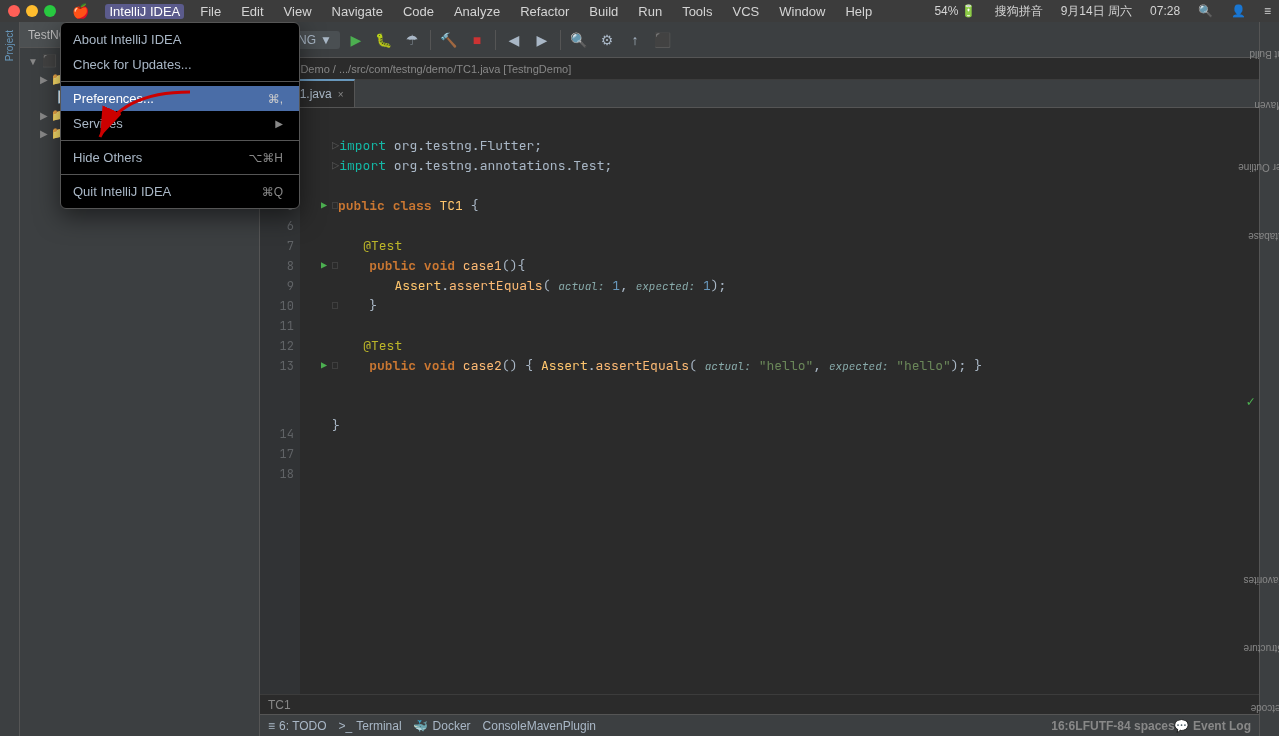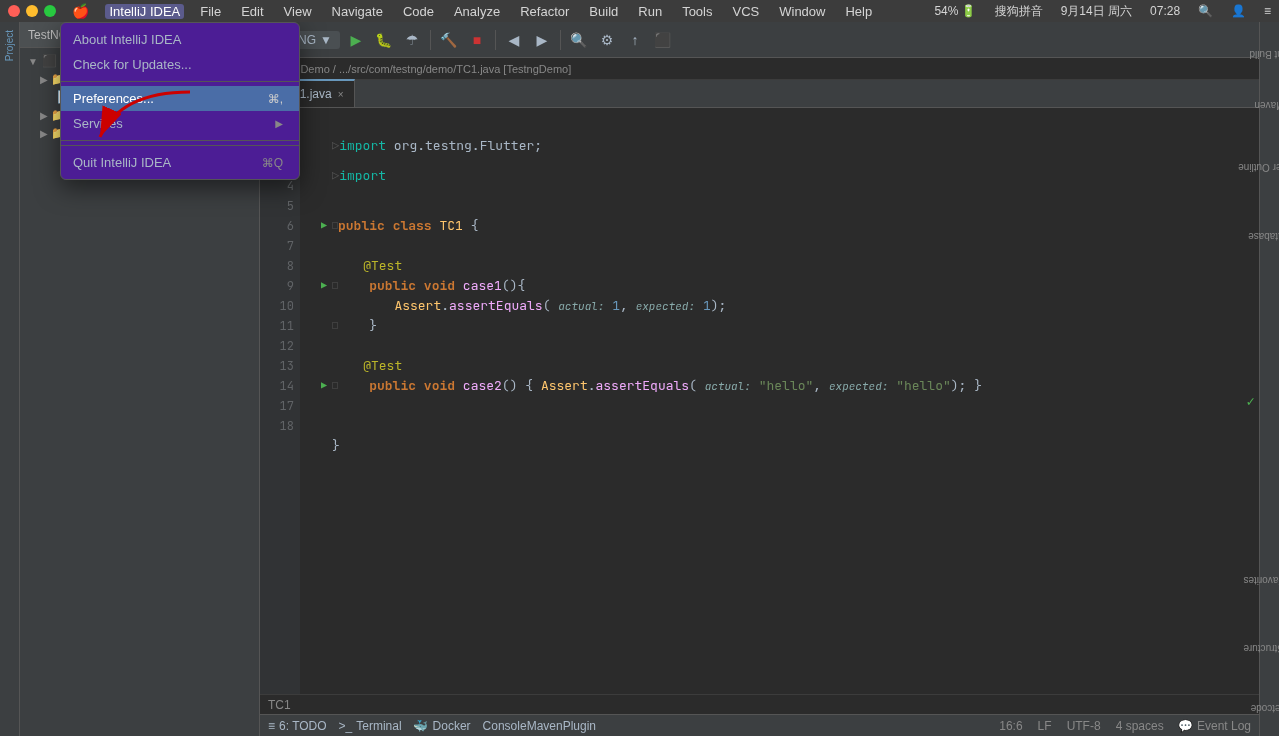--- a/index.html
+++ b/index.html
@@ -225,21 +225,21 @@
       position: relative;
     }
     .code-line {
       display: flex;
       align-items: center;
       min-height: 20px;
       white-space: pre;
     }
     .kw { color: #cc7832; font-weight: bold; }
     .cls { color: #ffc66d; }
-    .method { color: #f0abfc; }
+    .method { color: #fdba74; }
     .string { color: #6a8759; }
     .number { color: #6897bb; }
     .annotation { color: #bbb529; }
     .import-kw { color: #14b8a6; }
     .param-label { color: #8aa; font-size: 11px; font-style: italic; }
 
     .gutter-icon {
       width: 16px;
       height: 20px;
       display: inline-flex;
@@ -298,21 +298,21 @@
       right: 0;
       bottom: 0;
       z-index: 50;
       pointer-events: none;
     }
 
     .intellij-menu {
       position: absolute;
       top: 0;
       left: 60px;
-      background: #4c1d95;
+      background: #000000;
       border: 1px solid #555;
       border-radius: 6px;
       box-shadow: 0 8px 24px rgba(0,0,0,0.5);
       min-width: 240px;
       padding: 4px 0;
       z-index: 200;
       pointer-events: auto;
     }
 
     .menu-item {
@@ -503,41 +503,41 @@
         <div style="line-height:20px;">4</div>
         <div style="line-height:20px;">5</div>
         <div style="line-height:20px;">6</div>
         <div style="line-height:20px;">7</div>
         <div style="line-height:20px;">8</div>
         <div style="line-height:20px;">9</div>
         <div style="line-height:20px;text-align:right;">10</div>
         <div style="line-height:20px;">11</div>
         <div style="line-height:20px;">12</div>
         <div style="line-height:20px;">13</div>
-        <div style="line-height:20px;">14</div>
+        <div style="line-height:20px;margin-top:48px;">14</div>
         <div style="line-height:20px;"></div>
         <div style="line-height:20px;"></div>
         <div style="line-height:20px;">17</div>
         <div style="line-height:20px;">18</div>
       </div>
       <div class="code-content">
 
 
         <div class="code-line"><span class="gutter-icon"></span></div>
 
         <div class="code-line">
           <span class="gutter-icon"></span>
           <span class="gutter-fold" style="font-size:12px; color:#555;">▷</span>
           <span class="import-kw">import</span>&nbsp;<span>org.testng.Flutter;</span>
         </div>
 
         <div class="code-line">
           <span class="gutter-icon"></span>
           <span class="gutter-fold" style="font-size:12px; color:#555;">▷</span>
-          <span class="import-kw">import</span>&nbsp;
+          <span class="import-kw">import</span>&nbsp;<span>org.testng.annotations.Test;</span>
         </div>
 
         <div class="code-line"><span class="gutter-icon"></span></div>
 
         <div class="code-line">
           <span class="gutter-icon gutter-run">▶</span>
           <span class="gutter-fold" style="font-size:10px; color:#555;">□</span>
           <span class="kw">public</span>&nbsp;<span class="kw">class</span>&nbsp;<span class="cls">TC1</span>&nbsp;<span>{</span>
         </div>
 
@@ -613,21 +613,21 @@
         <span>&gt;_</span>
         <span>Terminal</span>
       </div>
       <div class="bottom-tool-item">
         <span>🐳</span>
         <span>Docker</span>
       </div>
       <div class="bottom-tool-item">
         <span>ConsoleMavenPlugin</span>
       </div>
-      <div style="margin-left:auto; display:flex; gap:15px; align-items:center;">
+      <div style="margin-left:auto; display:flex; gap:0; align-items:center;font-weight:bold;">
         <span>16:6</span>
         <span>LF</span>
         <span>UTF-8</span>
         <span>4 spaces</span>
         <span>
           <span>💬</span>
           <span>Event Log</span>
         </span>
       </div>
     </div>
@@ -658,20 +658,24 @@
     <div class="menu-separator"></div>
     <div class="menu-item highlighted">
       <span>Preferences...</span>
       <span class="shortcut">⌘,</span>
     </div>
     <div class="menu-item" style="position:relative;">
       <span>Services</span>
       <span class="submenu-arrow">▶</span>
     </div>
     <div class="menu-separator"></div>
+    <div class="menu-item">
+      <span>Hide Others</span>
+      <span class="shortcut">⌥⌘H</span>
+    </div>
     <div class="menu-separator"></div>
     <div class="menu-item">
       <span>Quit IntelliJ IDEA</span>
       <span class="shortcut">⌘Q</span>
     </div>
   </div>
 
   <svg class="red-arrow" width="120" height="80">
     <defs>
       <marker id="arrowhead" markerWidth="10" markerHeight="7" refX="10" refY="3.5" orient="auto">

